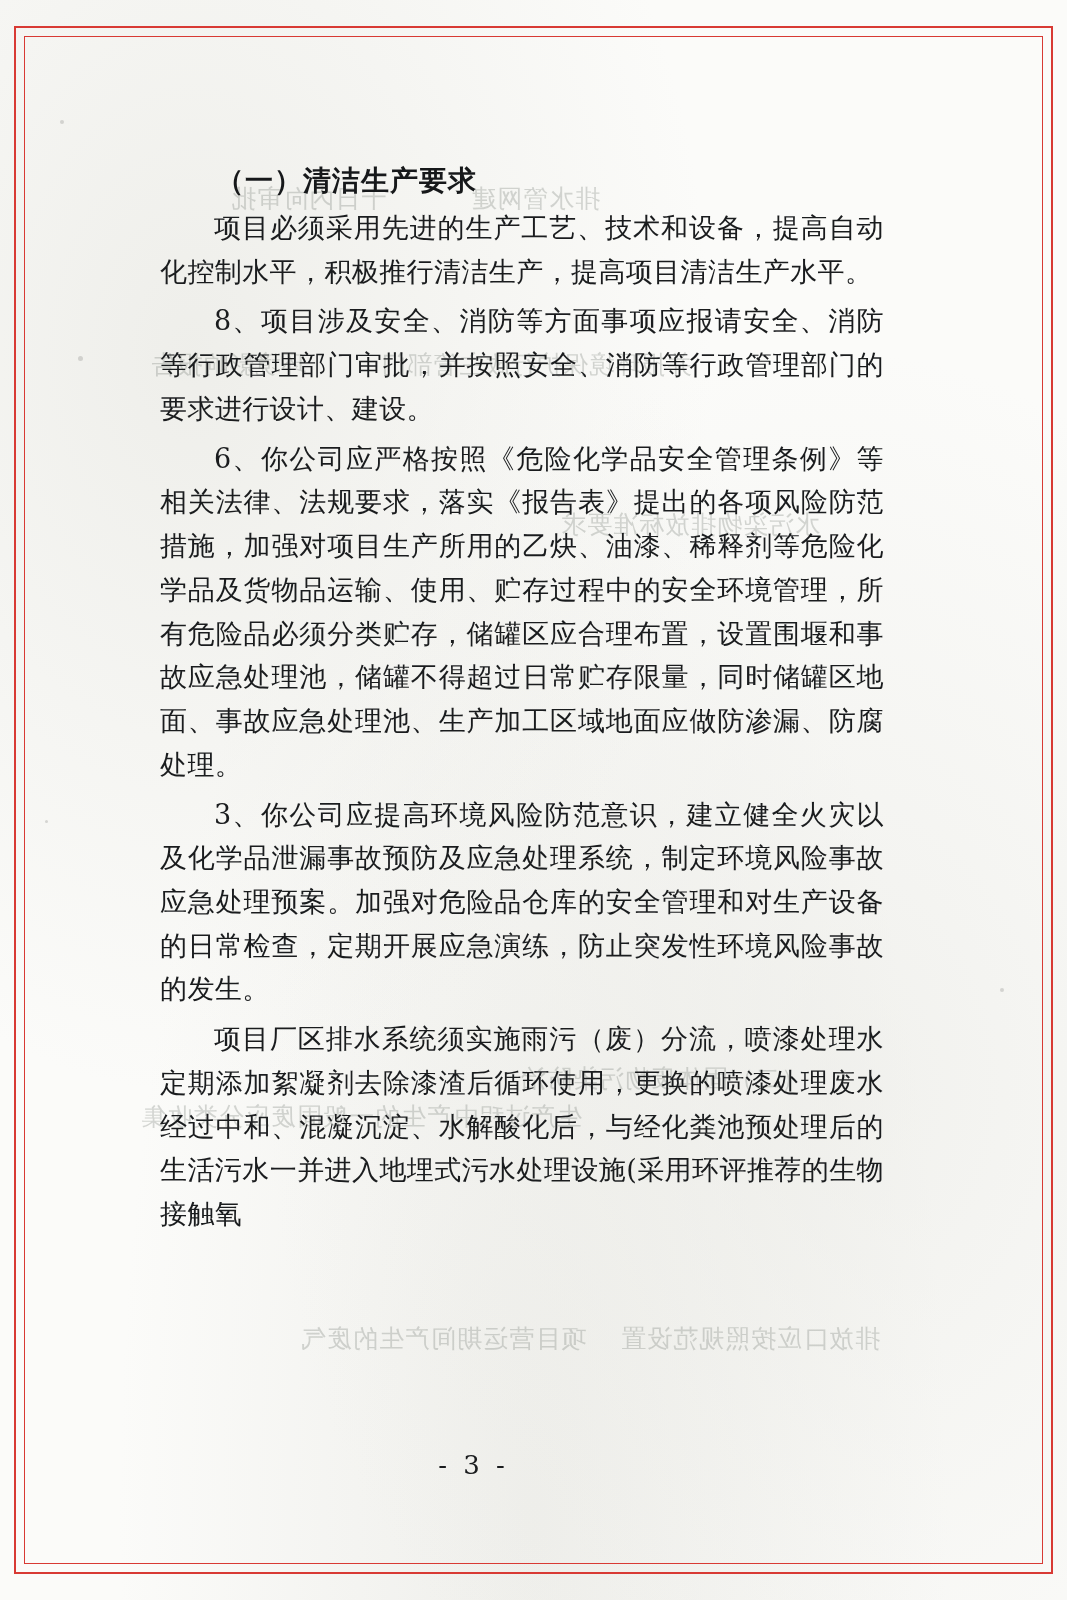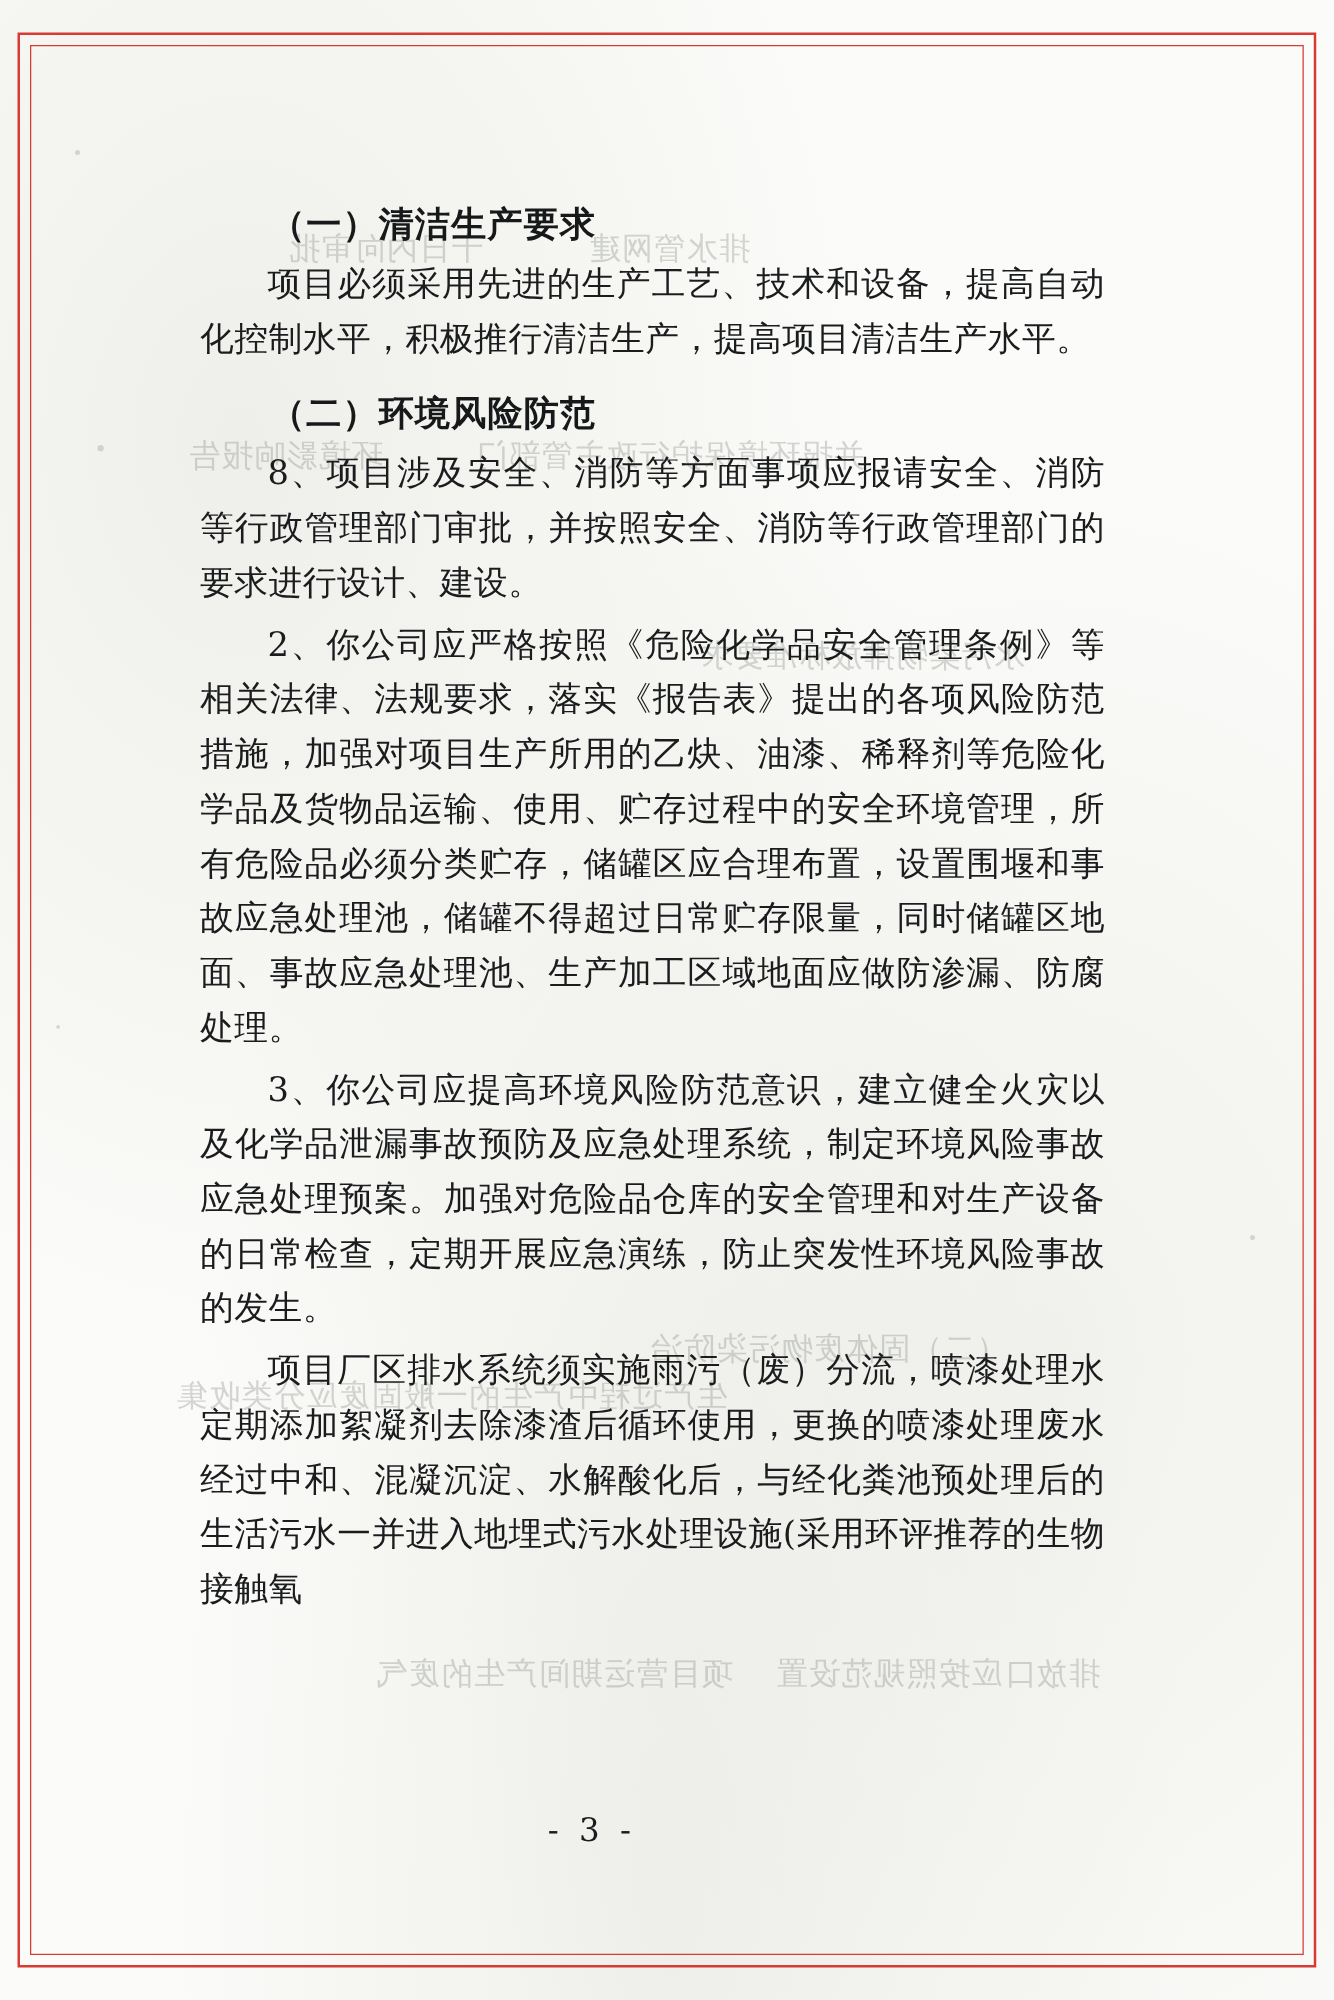--- a/index.html
+++ b/index.html
@@ -130,23 +130,22 @@
   <div class="speckle" style="left:60px; top:120px; width:4px; height:4px;"></div>
   <div class="speckle" style="left:78px; top:356px; width:5px; height:5px;"></div>
   <div class="speckle" style="left:1000px; top:988px; width:4px; height:4px;"></div>
   <div class="speckle" style="left:45px; top:820px; width:3px; height:3px;"></div>
 
   <div class="content">
 
     <h2 class="heading">（一）清洁生产要求</h2>
     <p class="para">项目必须采用先进的生产工艺、技术和设备，提高自动化控制水平，积极推行清洁生产，提高项目清洁生产水平。</p>
 
-    <h2 class="heading">（二）环境风险防范</h2>
     <p class="para">8、项目涉及安全、消防等方面事项应报请安全、消防等行政管理部门审批，并按照安全、消防等行政管理部门的要求进行设计、建设。</p>
-    <p class="para">2、你公司应严格按照《危险化学品安全管理条例》等相关法律、法规要求，落实《报告表》提出的各项风险防范措施，加强对项目生产所用的乙炔、油漆、稀释剂等危险化学品及货物品运输、使用、贮存过程中的安全环境管理，所有危险品必须分类贮存，储罐区应合理布置，设置围堰和事故应急处理池，储罐不得超过日常贮存限量，同时储罐区地面、事故应急处理池、生产加工区域地面应做防渗漏、防腐处理。</p>
+    <p class="para">6、你公司应严格按照《危险化学品安全管理条例》等相关法律、法规要求，落实《报告表》提出的各项风险防范措施，加强对项目生产所用的乙炔、油漆、稀释剂等危险化学品及货物品运输、使用、贮存过程中的安全环境管理，所有危险品必须分类贮存，储罐区应合理布置，设置围堰和事故应急处理池，储罐不得超过日常贮存限量，同时储罐区地面、事故应急处理池、生产加工区域地面应做防渗漏、防腐处理。</p>
     <p class="para">3、你公司应提高环境风险防范意识，建立健全火灾以及化学品泄漏事故预防及应急处理系统，制定环境风险事故应急处理预案。加强对危险品仓库的安全管理和对生产设备的日常检查，定期开展应急演练，防止突发性环境风险事故的发生。</p>
 
     <p class="para">项目厂区排水系统须实施雨污（废）分流，喷漆处理水定期添加絮凝剂去除漆渣后循环使用，更换的喷漆处理废水经过中和、混凝沉淀、水解酸化后，与经化粪池预处理后的生活污水一并进入地埋式污水处理设施(采用环评推荐的生物接触氧</p>
 
   </div>
 
   <div class="page-number">- 3 -</div>
 
 </div>
 

